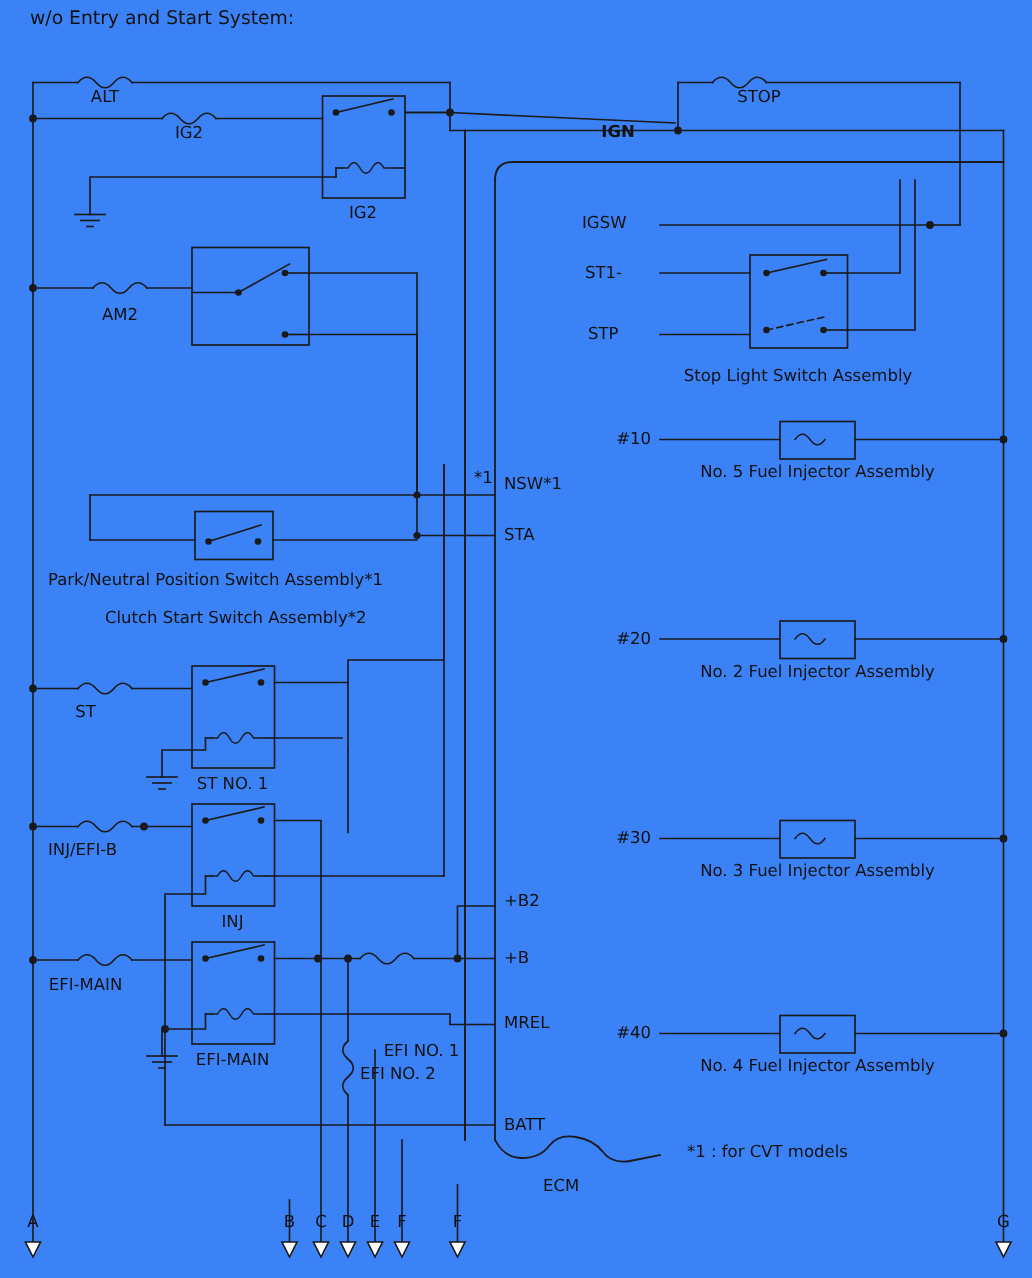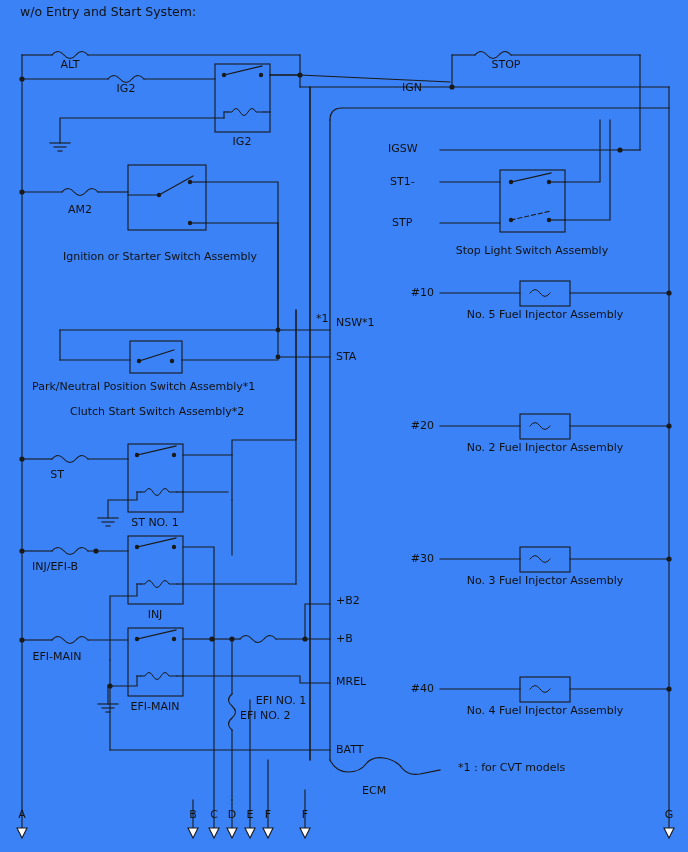--- a/index.html
+++ b/index.html
@@ -287,24 +287,23 @@
       <circle cx="22" cy="192" r="2.6" fill="#1a1a1a" stroke="none"></circle>
       <circle cx="300" cy="75" r="2.6" fill="#1a1a1a" stroke="none"></circle>
       <circle cx="452" cy="87" r="2.6" fill="#1a1a1a" stroke="none"></circle>
     </g>
   </svg>
 
   <div class="lbl c" style="left:70px; top:58px;">ALT</div>
   <div class="lbl c" style="left:126px; top:82px;">IG2</div>
   <div class="lbl c" style="left:242px; top:135px;">IG2</div>
   <div class="lbl c" style="left:506px; top:58px;">STOP</div>
-  <div class="lbl c" style="left:412px; top:81px;">IGN</div>
+  <div class="lbl c" style="left:412px; top:81px;font-weight:bold;">IGN</div>
 
   <div class="lbl c" style="left:80px; top:203px;">AM2</div>
-  <div class="lbl" style="left:63px; top:250px;"><span>Ignition or Starter Switch Assembly</span></div>
 
   <div class="lbl" style="left:388px; top:142px;">IGSW</div>
   <div class="lbl" style="left:390px; top:175px;">ST1-</div>
   <div class="lbl" style="left:392px; top:216px;">STP</div>
   <div class="lbl c" style="left:532px; top:244px;">Stop Light Switch Assembly</div>
 
   <div class="lbl" style="left:316px; top:312px;">*1</div>
   <div class="lbl" style="left:336px; top:316px;">NSW*1</div>
   <div class="lbl" style="left:336px; top:350px;">STA</div>
 

